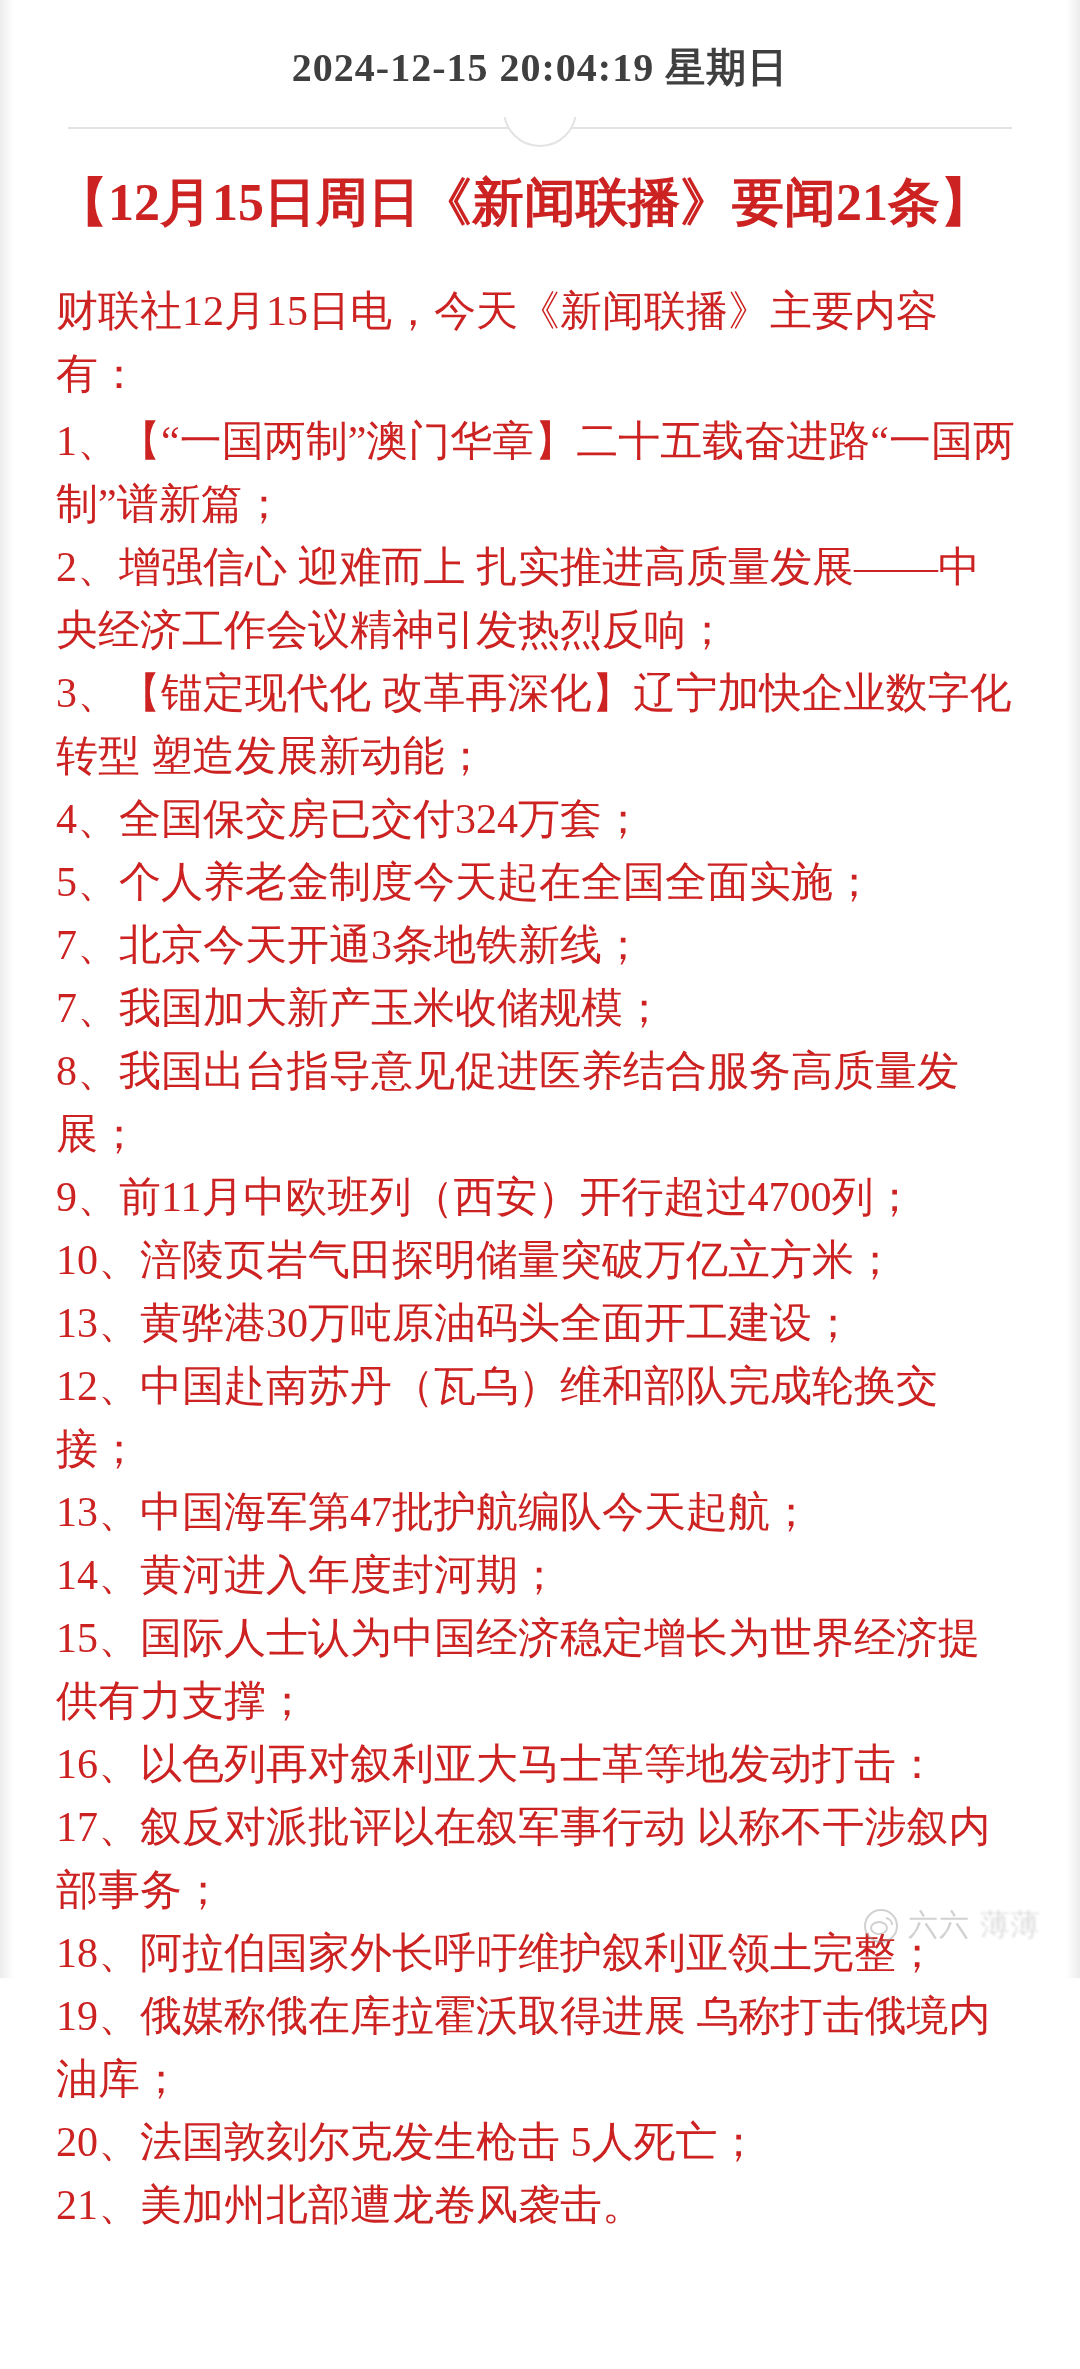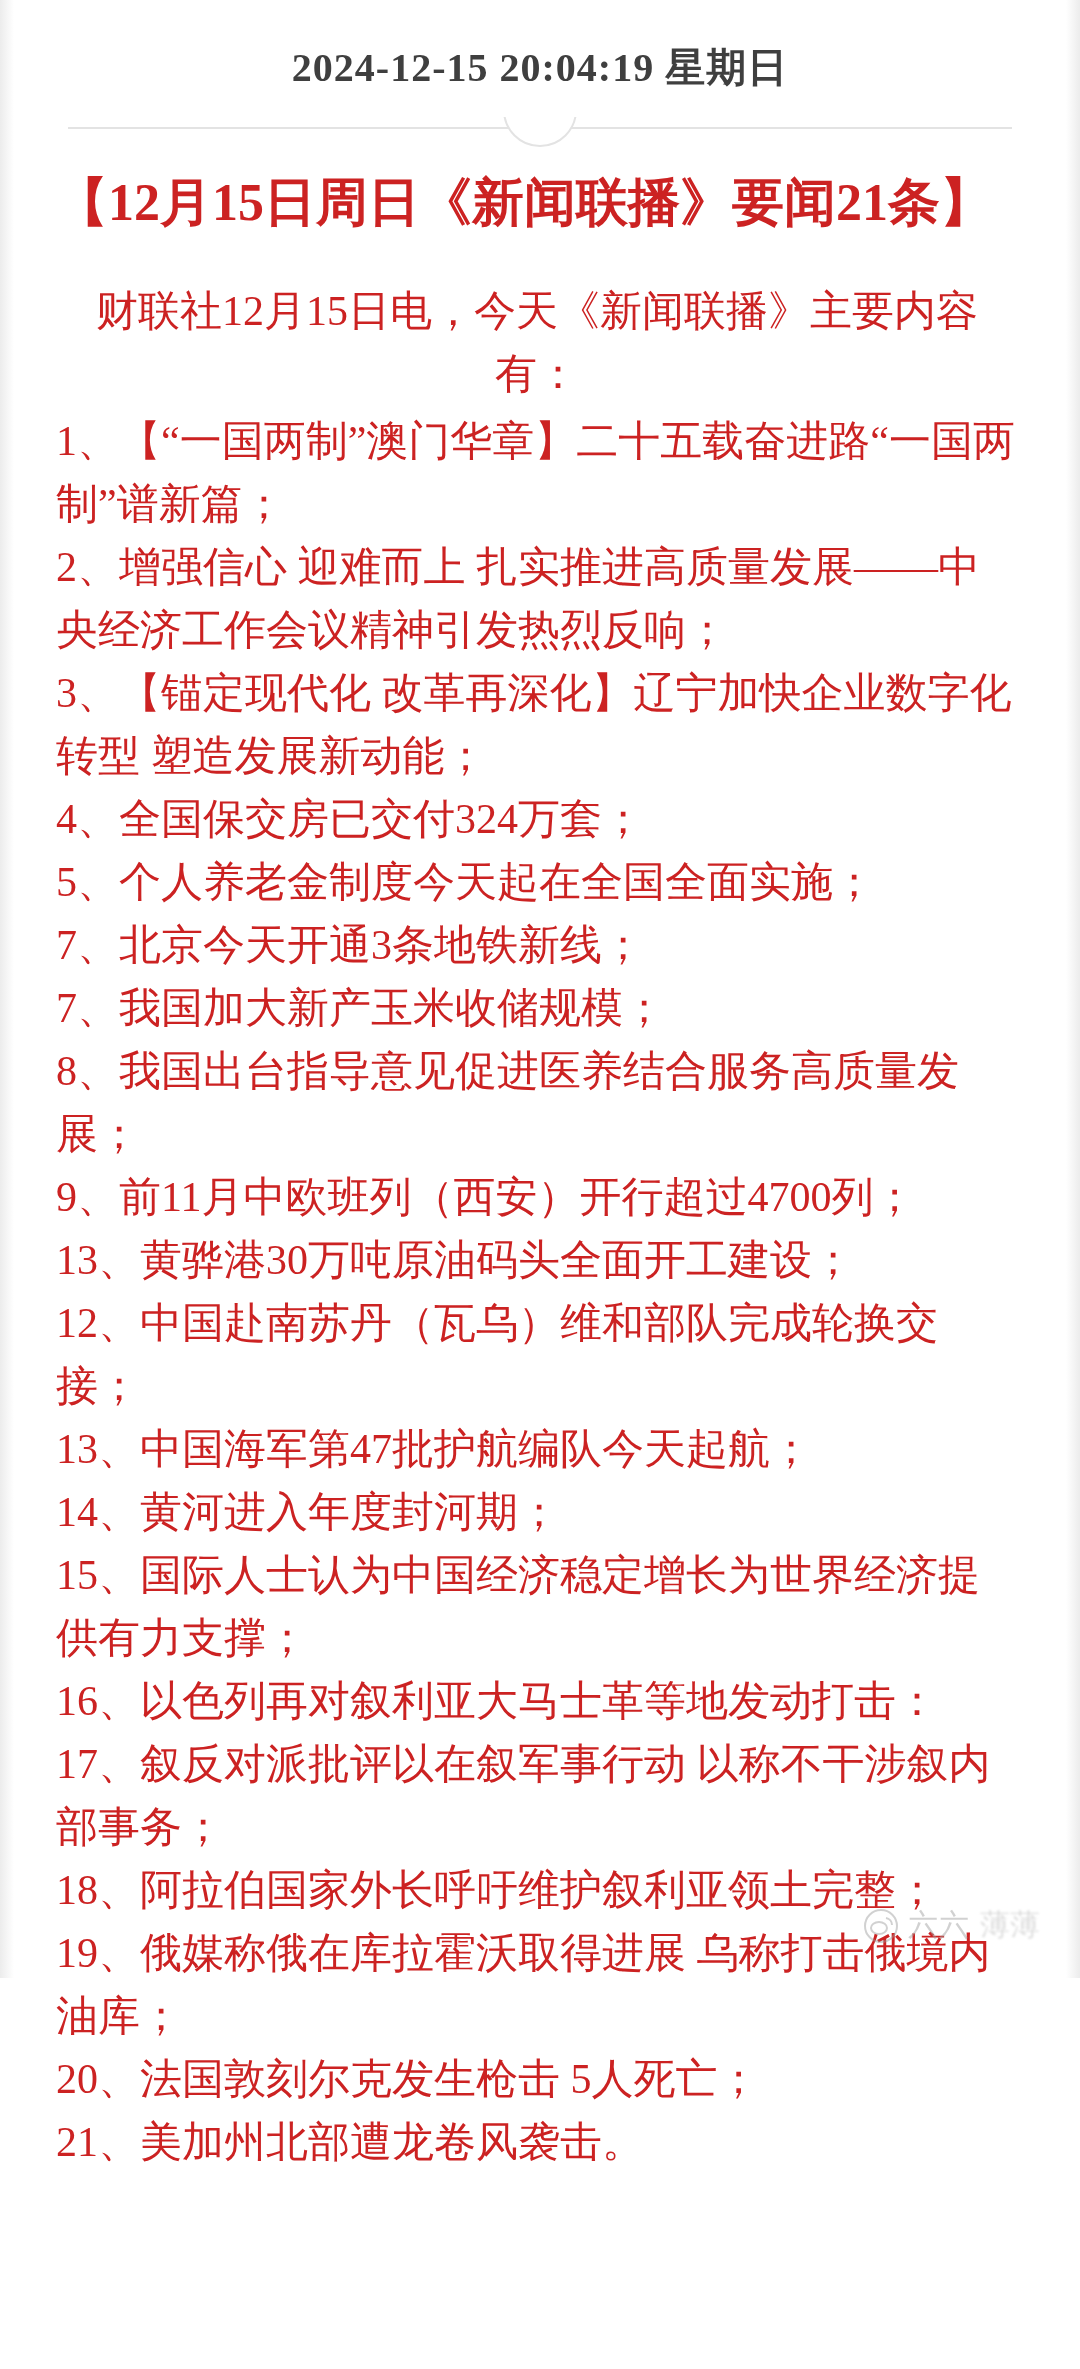--- a/index.html
+++ b/index.html
@@ -93,21 +93,20 @@
     font-weight: bold;
     margin: 6px 0 26px 0;
     letter-spacing: 0px;
   }
 
   .lede {
     color: #cc2222;
     font-size: 42px;
     line-height: 1.5;
     margin-bottom: 4px;
-    text-align: center;
   }
 
   ul.items {
     list-style: none;
     margin: 0;
     padding: 0;
   }
   ul.items li {
     color: #cc2222;
     font-size: 42px;
@@ -168,20 +167,21 @@
     <ul class="items">
       <li>1、【“一国两制”澳门华章】二十五载奋进路“一国两制”谱新篇；</li>
       <li>2、增强信心 迎难而上 扎实推进高质量发展——中央经济工作会议精神引发热烈反响；</li>
       <li>3、【锚定现代化 改革再深化】辽宁加快企业数字化转型 塑造发展新动能；</li>
       <li>4、全国保交房已交付324万套；</li>
       <li>5、个人养老金制度今天起在全国全面实施；</li>
       <li>7、北京今天开通3条地铁新线；</li>
       <li>7、我国加大新产玉米收储规模；</li>
       <li>8、我国出台指导意见促进医养结合服务高质量发展；</li>
       <li>9、前11月中欧班列（西安）开行超过4700列；</li>
+      <li>10、涪陵页岩气田探明储量突破万亿立方米；</li>
       <li>13、黄骅港30万吨原油码头全面开工建设；</li>
       <li>12、中国赴南苏丹（瓦乌）维和部队完成轮换交接；</li>
       <li>13、中国海军第47批护航编队今天起航；</li>
       <li>14、黄河进入年度封河期；</li>
       <li>15、国际人士认为中国经济稳定增长为世界经济提供有力支撑；</li>
       <li>16、以色列再对叙利亚大马士革等地发动打击：</li>
       <li>17、叙反对派批评以在叙军事行动 以称不干涉叙内部事务；</li>
       <li>18、阿拉伯国家外长呼吁维护叙利亚领土完整；</li>
       <li>19、俄媒称俄在库拉霍沃取得进展 乌称打击俄境内油库；</li>
       <li>20、法国敦刻尔克发生枪击 5人死亡；</li>

